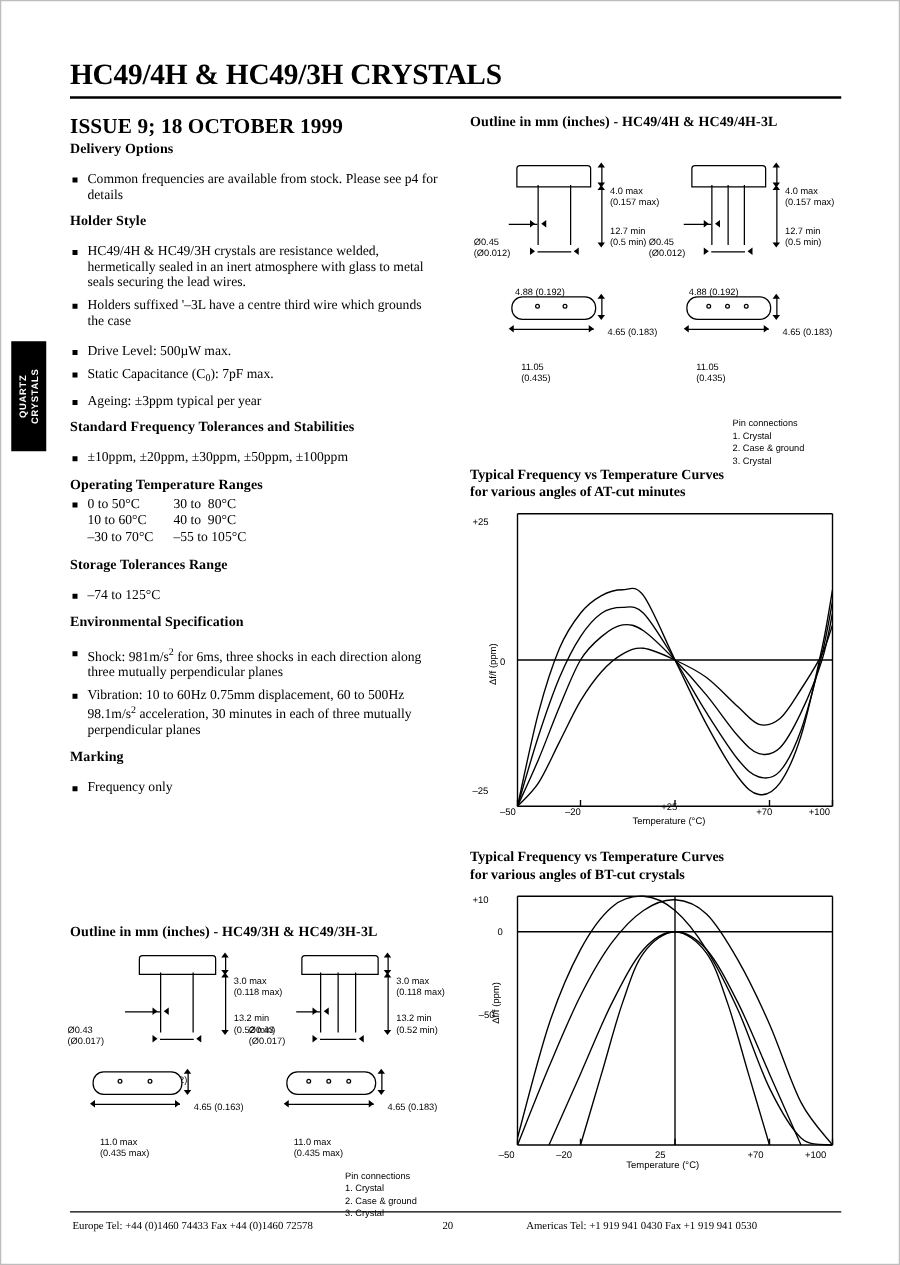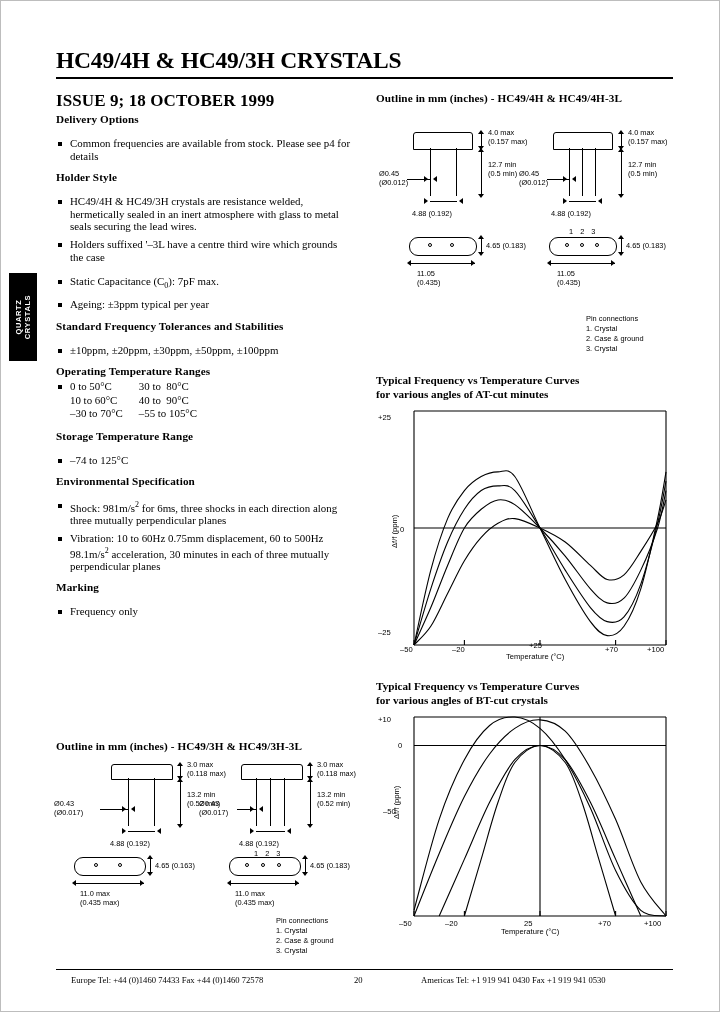--- a/index.html
+++ b/index.html
@@ -40,21 +40,21 @@
   .lead{position:absolute;width:1.3px;background:#000;}
   .dimv{position:absolute;width:1px;background:#000;}
   .dimh{position:absolute;height:1px;background:#000;}
   .oval{position:absolute;border:1.2px solid #000;border-radius:9px;background:#fff;}
   .pin{position:absolute;width:2.4px;height:2.4px;border:1px solid #000;border-radius:50%;background:#fff;}
   .arw-u,.arw-d,.arw-l,.arw-r{position:absolute;width:0;height:0;}
   .arw-u{border-left:3px solid transparent;border-right:3px solid transparent;border-bottom:4px solid #000;}
   .arw-d{border-left:3px solid transparent;border-right:3px solid transparent;border-top:4px solid #000;}
   .arw-l{border-top:3px solid transparent;border-bottom:3px solid transparent;border-right:4px solid #000;}
   .arw-r{border-top:3px solid transparent;border-bottom:3px solid transparent;border-left:4px solid #000;}
-  .dtxt{position:absolute;white-space:pre;}
+  .dtxt{position:absolute;white-space:pre;margin-top:20px;}
 
   
   .chartbox{position:absolute;}
   .chart-title{font-size:11.2px;font-weight:700;line-height:14px;}
   .axlab{position:absolute;font-family:"Liberation Sans",sans-serif;font-size:7.6px;white-space:nowrap;}
   .axlab.rot{transform-origin:0 0;transform:rotate(-90deg);}
 
   
   .frule{position:absolute;left:55px;top:968px;width:617px;height:1px;background:#000;}
   .foot{position:absolute;top:974px;font-size:8.6px;white-space:nowrap;}
@@ -79,36 +79,37 @@
       <li>Common frequencies are available from stock. Please see p4 for details</li>
     </ul>
 
     <div class="h2">Holder Style</div>
     <ul class="bl">
       <li>HC49/4H &amp; HC49/3H crystals are resistance welded, hermetically sealed in an inert atmosphere with glass to metal seals securing the lead wires.</li>
       <li>Holders suffixed '–3L have a centre third wire which grounds the case</li>
     </ul>
 
     <ul class="bl">
+      <li>Drive Level: 500µW max.</li>
       <li>Static Capacitance (C<span class="sub">0</span>): 7pF max.</li>
       <li>Ageing: ±3ppm typical per year</li>
     </ul>
 
     <div class="h2">Standard Frequency Tolerances and Stabilities</div>
     <ul class="bl">
       <li>±10ppm, ±20ppm, ±30ppm, ±50ppm, ±100ppm</li>
     </ul>
 
     <div class="h2">Operating Temperature Ranges</div>
     <div class="temp-grid">
       <div class="temp-col"><span>0 to 50°C</span><br><span>10 to 60°C</span><br><span>–30 to 70°C</span></div>
       <div class="temp-col"><span>30 to  80°C</span><br><span>40 to  90°C</span><br><span>–55 to 105°C</span></div>
     </div>
 
-    <div class="h2">Storage Temperature Range</div>
+    <div class="h2">Storage Tolerances Range</div>
     <ul class="bl">
       <li>–74 to 125°C</li>
     </ul>
 
     <div class="h2">Environmental Specification</div>
     <ul class="bl">
       <li>Shock: 981m/s<span class="sup">2</span> for 6ms, three shocks in each direction along three mutually perpendicular planes</li>
       <li>Vibration: 10 to 60Hz 0.75mm displacement, 60 to 500Hz 98.1m/s<span class="sup">2</span> acceleration, 30 minutes in each of three mutually perpendicular planes</li>
     </ul>
 
@@ -340,17 +341,17 @@
     <div class="axlab rot" style="left:16px;top:140px;">Δf/f (ppm)</div>
     <div class="axlab" style="left:23px;top:240px;">–50</div>
     <div class="axlab" style="left:69px;top:240px;">–20</div>
     <div class="axlab" style="left:148px;top:240px;">25</div>
     <div class="axlab" style="left:222px;top:240px;">+70</div>
     <div class="axlab" style="left:268px;top:240px;">+100</div>
     <div class="axlab" style="left:125px;top:248px;">Temperature (°C)</div>
   </div>
 
   <div class="frule"></div>
-  <div class="foot" style="left:70px;">Europe Tel: +44 (0)1460 74433    Fax +44 (0)1460 72578</div>
+  <div class="foot" style="left:57px;">Europe Tel: +44 (0)1460 74433    Fax +44 (0)1460 72578</div>
   <div class="foot" style="left:353px;">20</div>
   <div class="foot" style="left:420px;">Americas Tel: +1 919 941 0430    Fax +1 919 941 0530</div>
 
 </div>
 
 </body></html>

